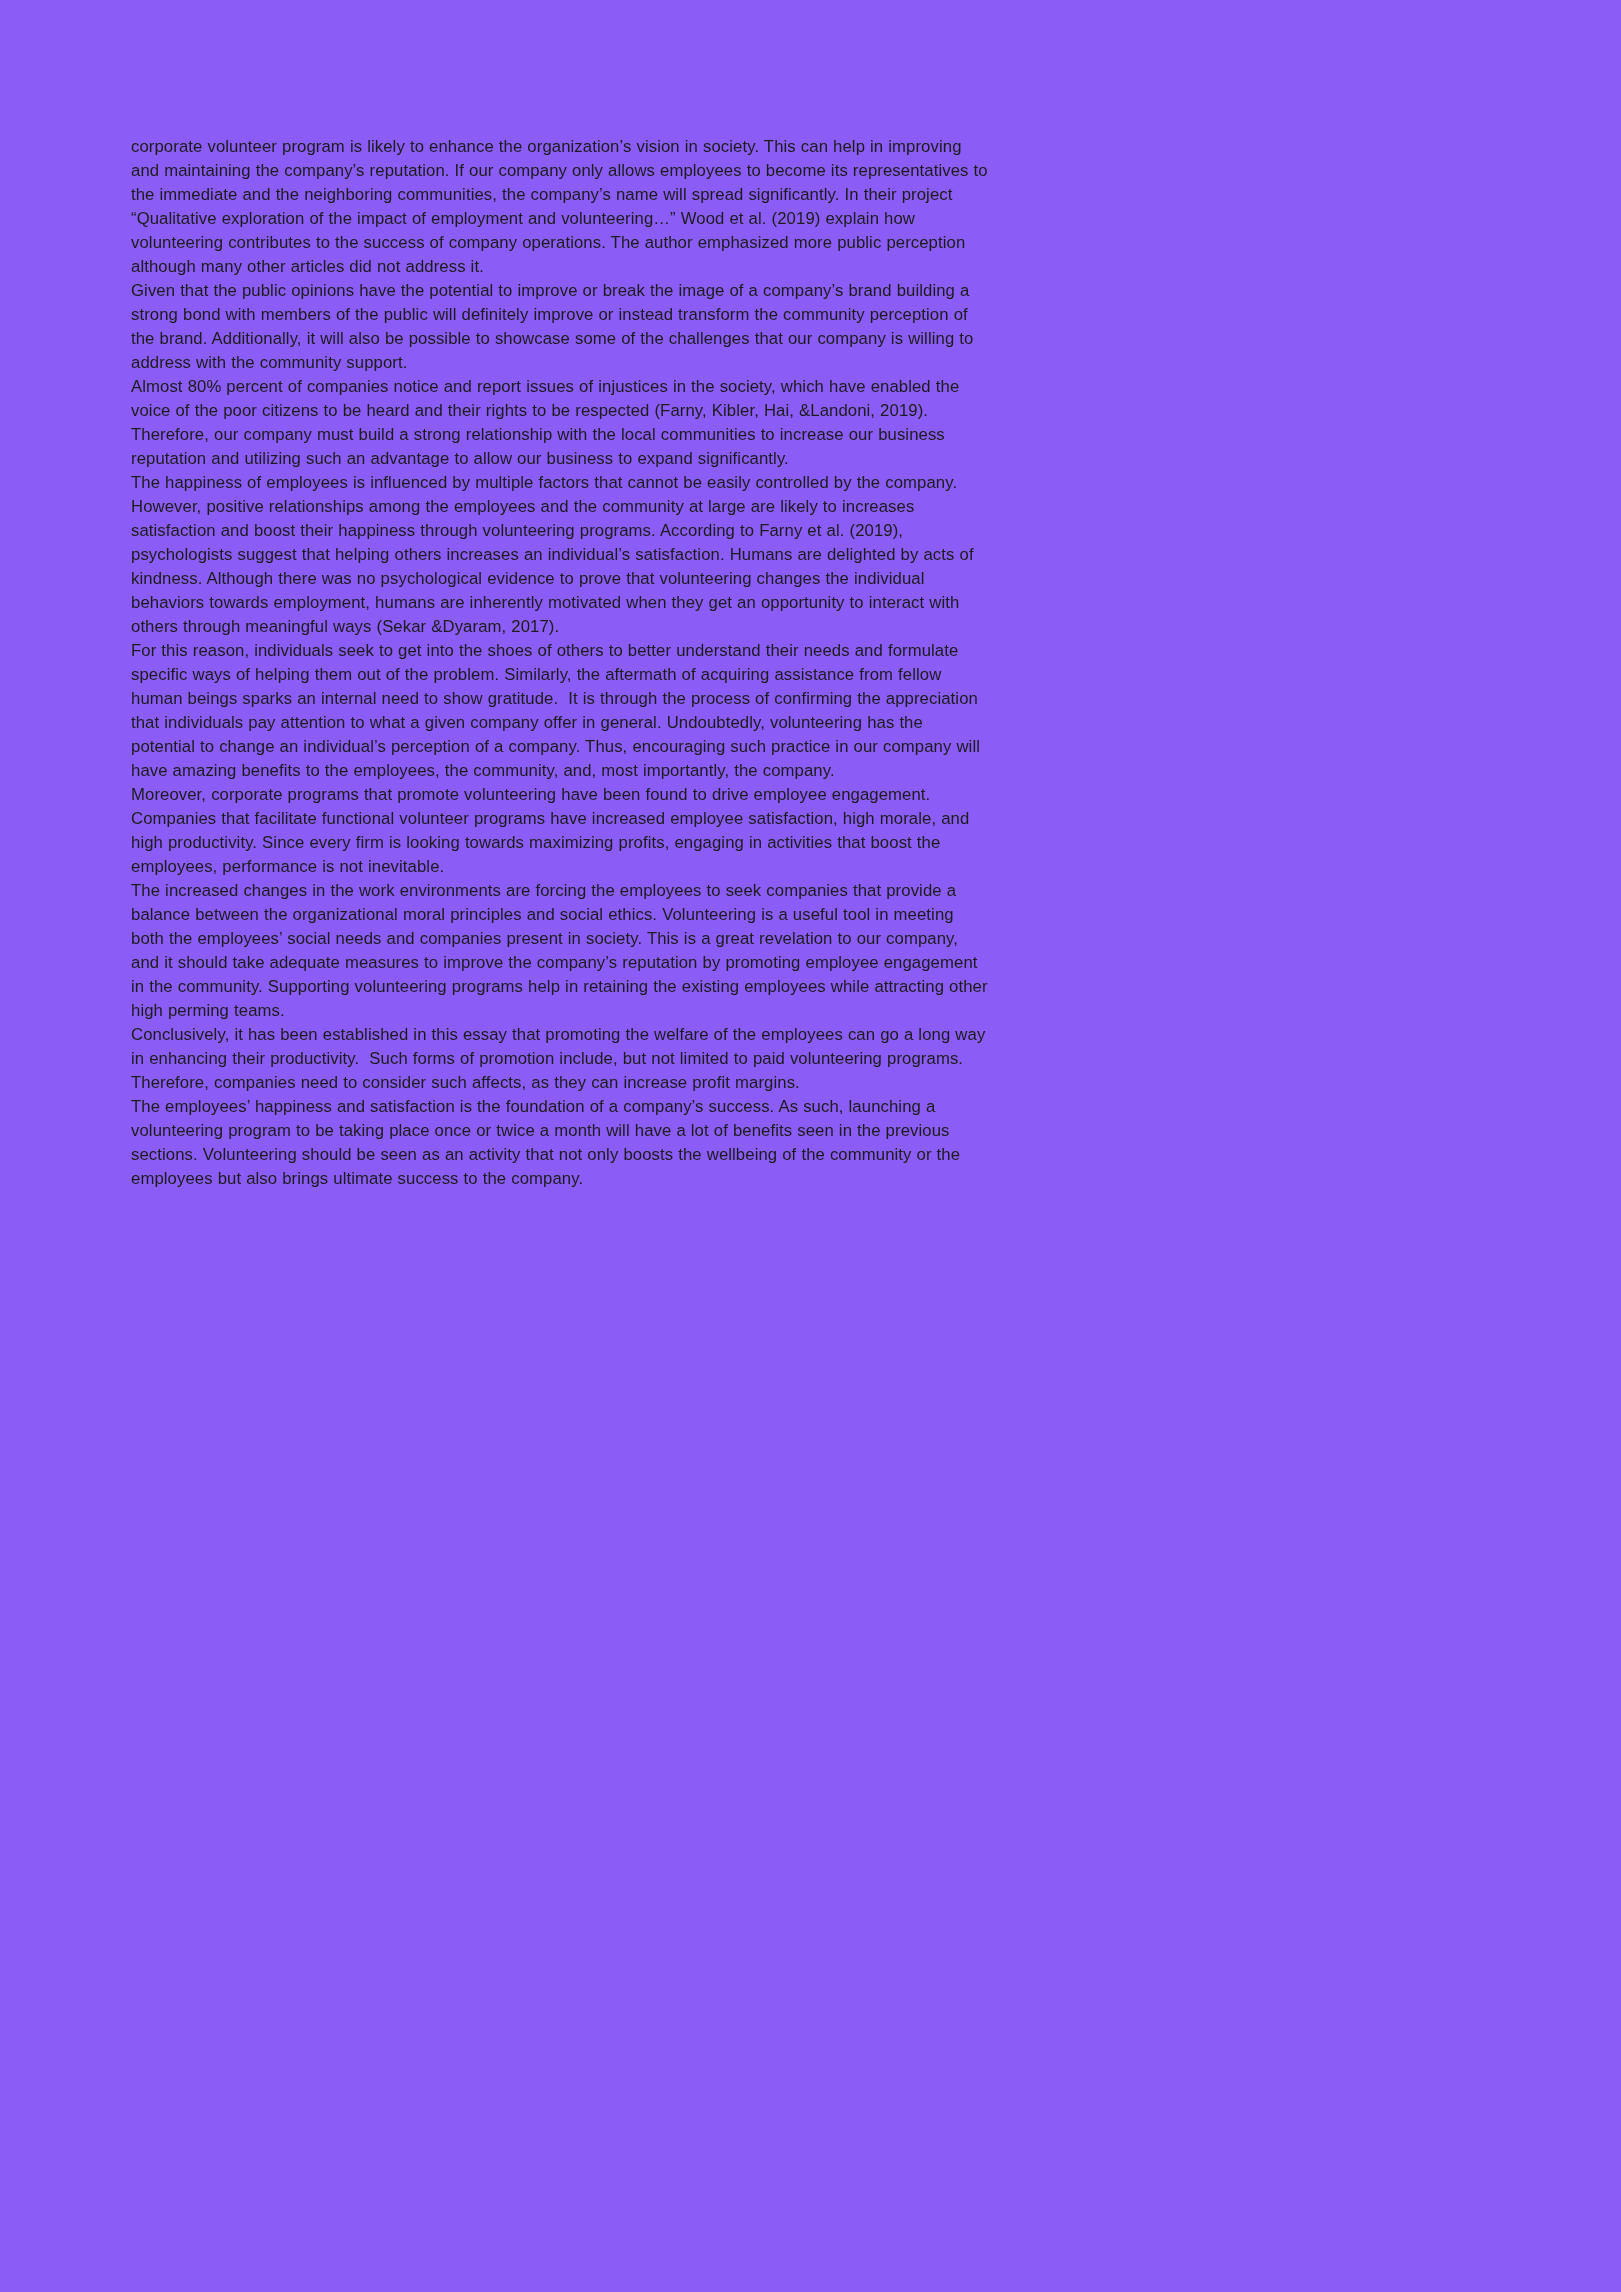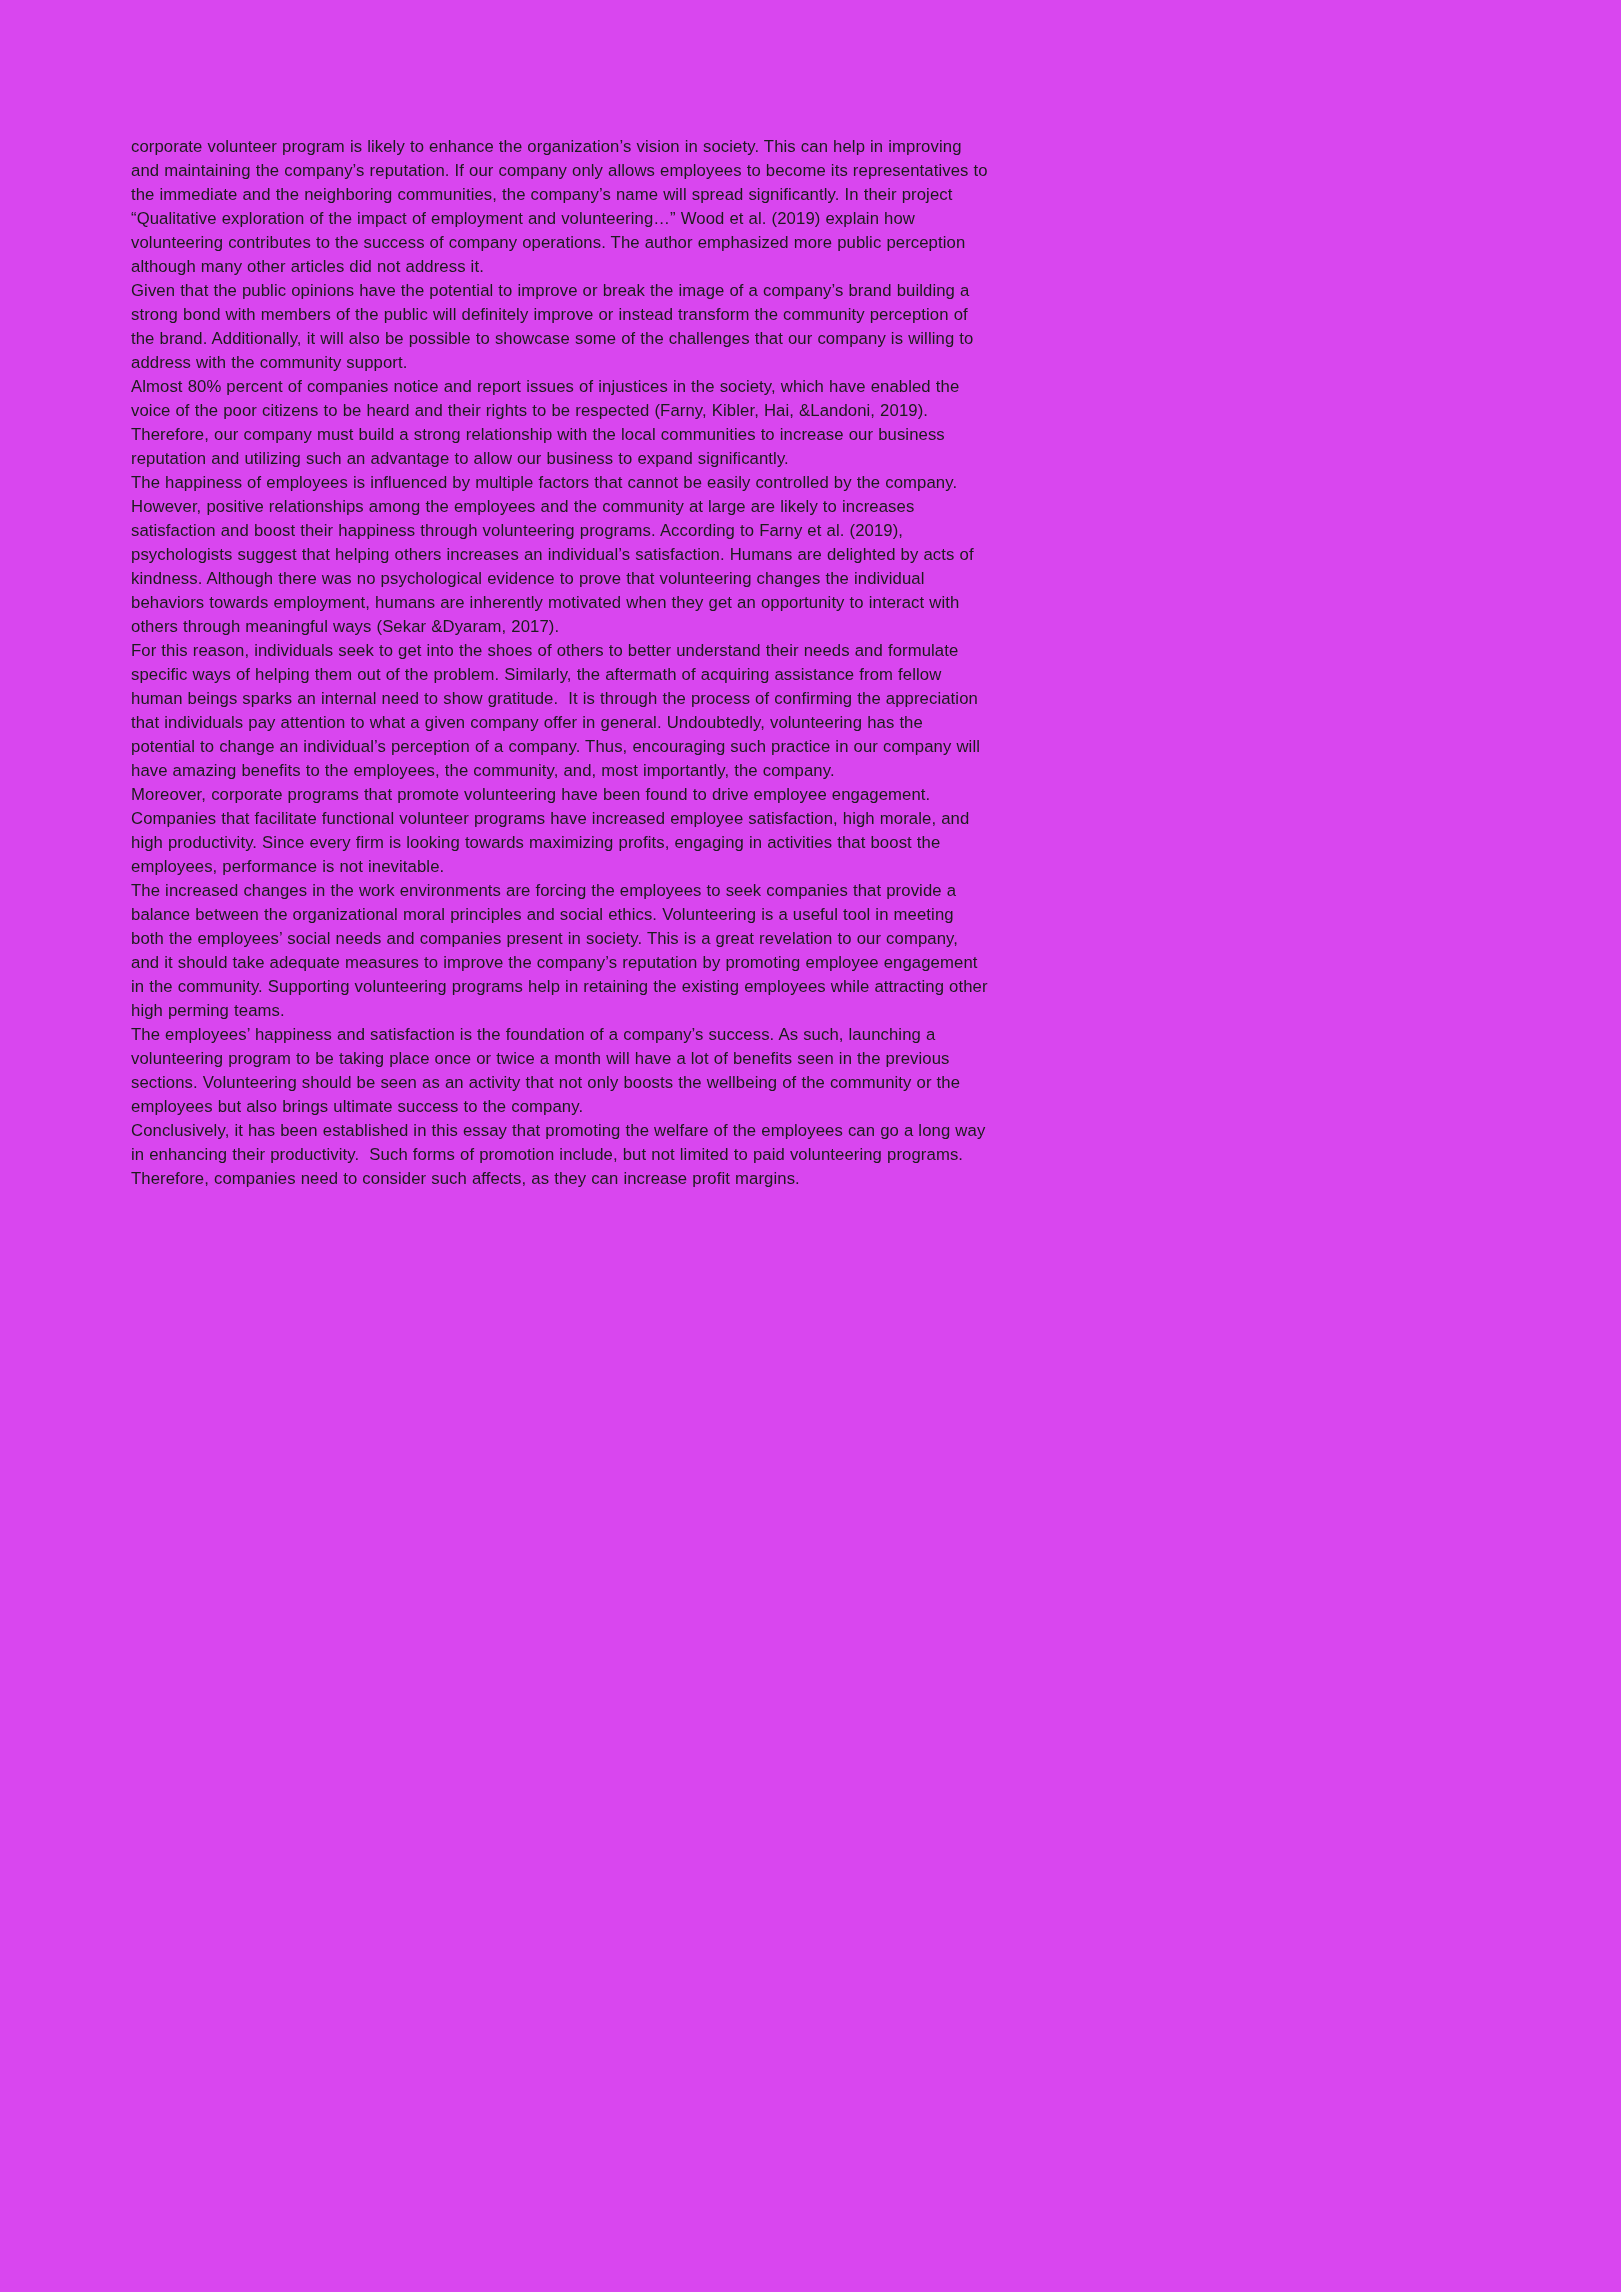--- a/index.html
+++ b/index.html
@@ -4,21 +4,21 @@
 <style>
   html, body {
     margin: 0;
     padding: 0;
     background: #ffffff;
   }
   .page {
     position: relative;
     width: 1621px;
     height: 2293px;
-    background: #d946ef;
+    background: #8b5cf6;
     box-sizing: border-box;
     padding: 135px 0 12px 131px;
     font-family: "Liberation Sans", "DejaVu Sans", sans-serif;
     color: #1c1c1c;
     overflow: hidden;
   }
   .text-block {
     width: 857px;
   }
   .text-block p {
@@ -37,17 +37,17 @@
 
 <div class="page">
   <div class="text-block">
     <p>corporate volunteer program is likely to enhance the organization’s vision in society. This can help in improving and maintaining the company’s reputation. If our company only allows employees to become its representatives to the immediate and the neighboring communities, the company’s name will spread significantly. In their project “Qualitative exploration of the impact of employment and volunteering…” Wood et al. (2019) explain how volunteering contributes to the success of company operations. The author emphasized more public perception although many other articles did not address it.</p>
     <p>Given that the public opinions have the potential to improve or break the image of a company’s brand building a strong bond with members of the public will definitely improve or instead transform the community perception of the brand. Additionally, it will also be possible to showcase some of the challenges that our company is willing to address with the community support.</p>
     <p>Almost 80% percent of companies notice and report issues of injustices in the society, which have enabled the voice of the poor citizens to be heard and their rights to be respected (Farny, Kibler, Hai, &amp;Landoni, 2019). Therefore, our company must build a strong relationship with the local communities to increase our business reputation and utilizing such an advantage to allow our business to expand significantly.</p>
     <p>The happiness of employees is influenced by multiple factors that cannot be easily controlled by the company. However, positive relationships among the employees and the community at large are likely to increases satisfaction and boost their happiness through volunteering programs. According to Farny et al. (2019), psychologists suggest that helping others increases an individual’s satisfaction. Humans are delighted by acts of kindness. Although there was no psychological evidence to prove that volunteering changes the individual behaviors towards employment, humans are inherently motivated when they get an opportunity to interact with others through meaningful ways (Sekar &amp;Dyaram, 2017).</p>
     <p>For this reason, individuals seek to get into the shoes of others to better understand their needs and formulate specific ways of helping them out of the problem. Similarly, the aftermath of acquiring assistance from fellow human beings sparks an internal need to show gratitude.  It is through the process of confirming the appreciation that individuals pay attention to what a given company offer in general. Undoubtedly, volunteering has the potential to change an individual’s perception of a company. Thus, encouraging such practice in our company will have amazing benefits to the employees, the community, and, most importantly, the company.</p>
     <p>Moreover, corporate programs that promote volunteering have been found to drive employee engagement. Companies that facilitate functional volunteer programs have increased employee satisfaction, high morale, and high productivity. Since every firm is looking towards maximizing profits, engaging in activities that boost the employees, performance is not inevitable.</p>
     <p>The increased changes in the work environments are forcing the employees to seek companies that provide a balance between the organizational moral principles and social ethics. Volunteering is a useful tool in meeting both the employees’ social needs and companies present in society. This is a great revelation to our company, and it should take adequate measures to improve the company’s reputation by promoting employee engagement in the community. Supporting volunteering programs help in retaining the existing employees while attracting other high perming teams.</p>
+    <p>Conclusively, it has been established in this essay that promoting the welfare of the employees can go a long way in enhancing their productivity.  Such forms of promotion include, but not limited to paid volunteering programs. Therefore, companies need to consider such affects, as they can increase profit margins.</p>
     <p>The employees’ happiness and satisfaction is the foundation of a company’s success. As such, launching a volunteering program to be taking place once or twice a month will have a lot of benefits seen in the previous sections. Volunteering should be seen as an activity that not only boosts the wellbeing of the community or the employees but also brings ultimate success to the company.</p>
-    <p>Conclusively, it has been established in this essay that promoting the welfare of the employees can go a long way in enhancing their productivity.  Such forms of promotion include, but not limited to paid volunteering programs. Therefore, companies need to consider such affects, as they can increase profit margins.</p>
   </div>
 </div>
 
 
 </body></html>

